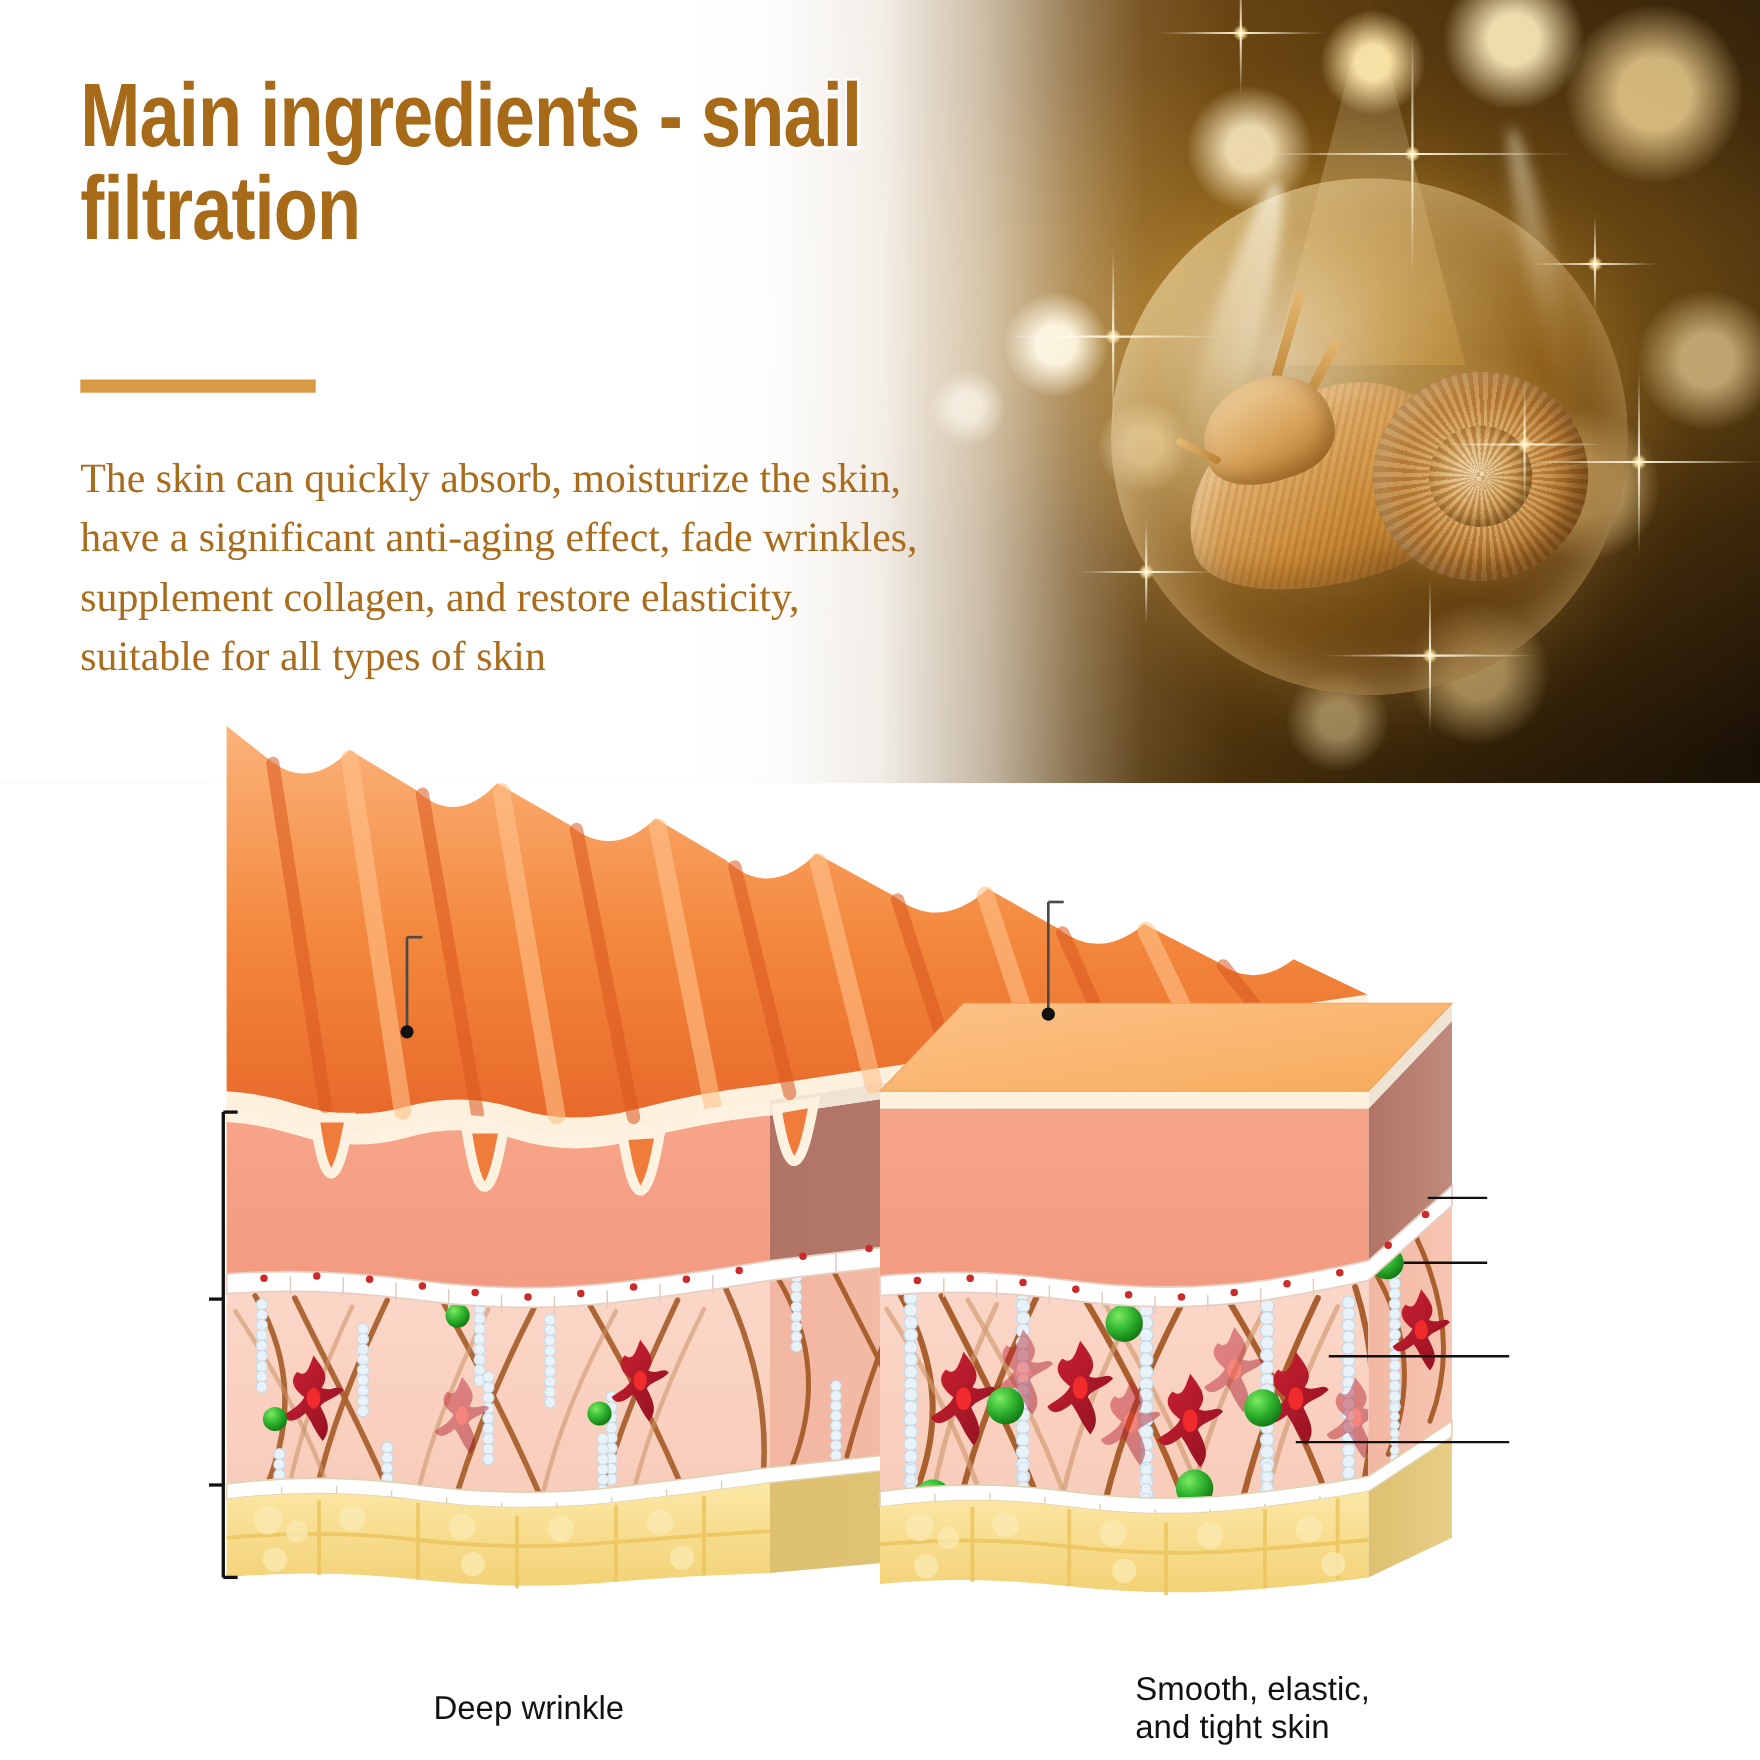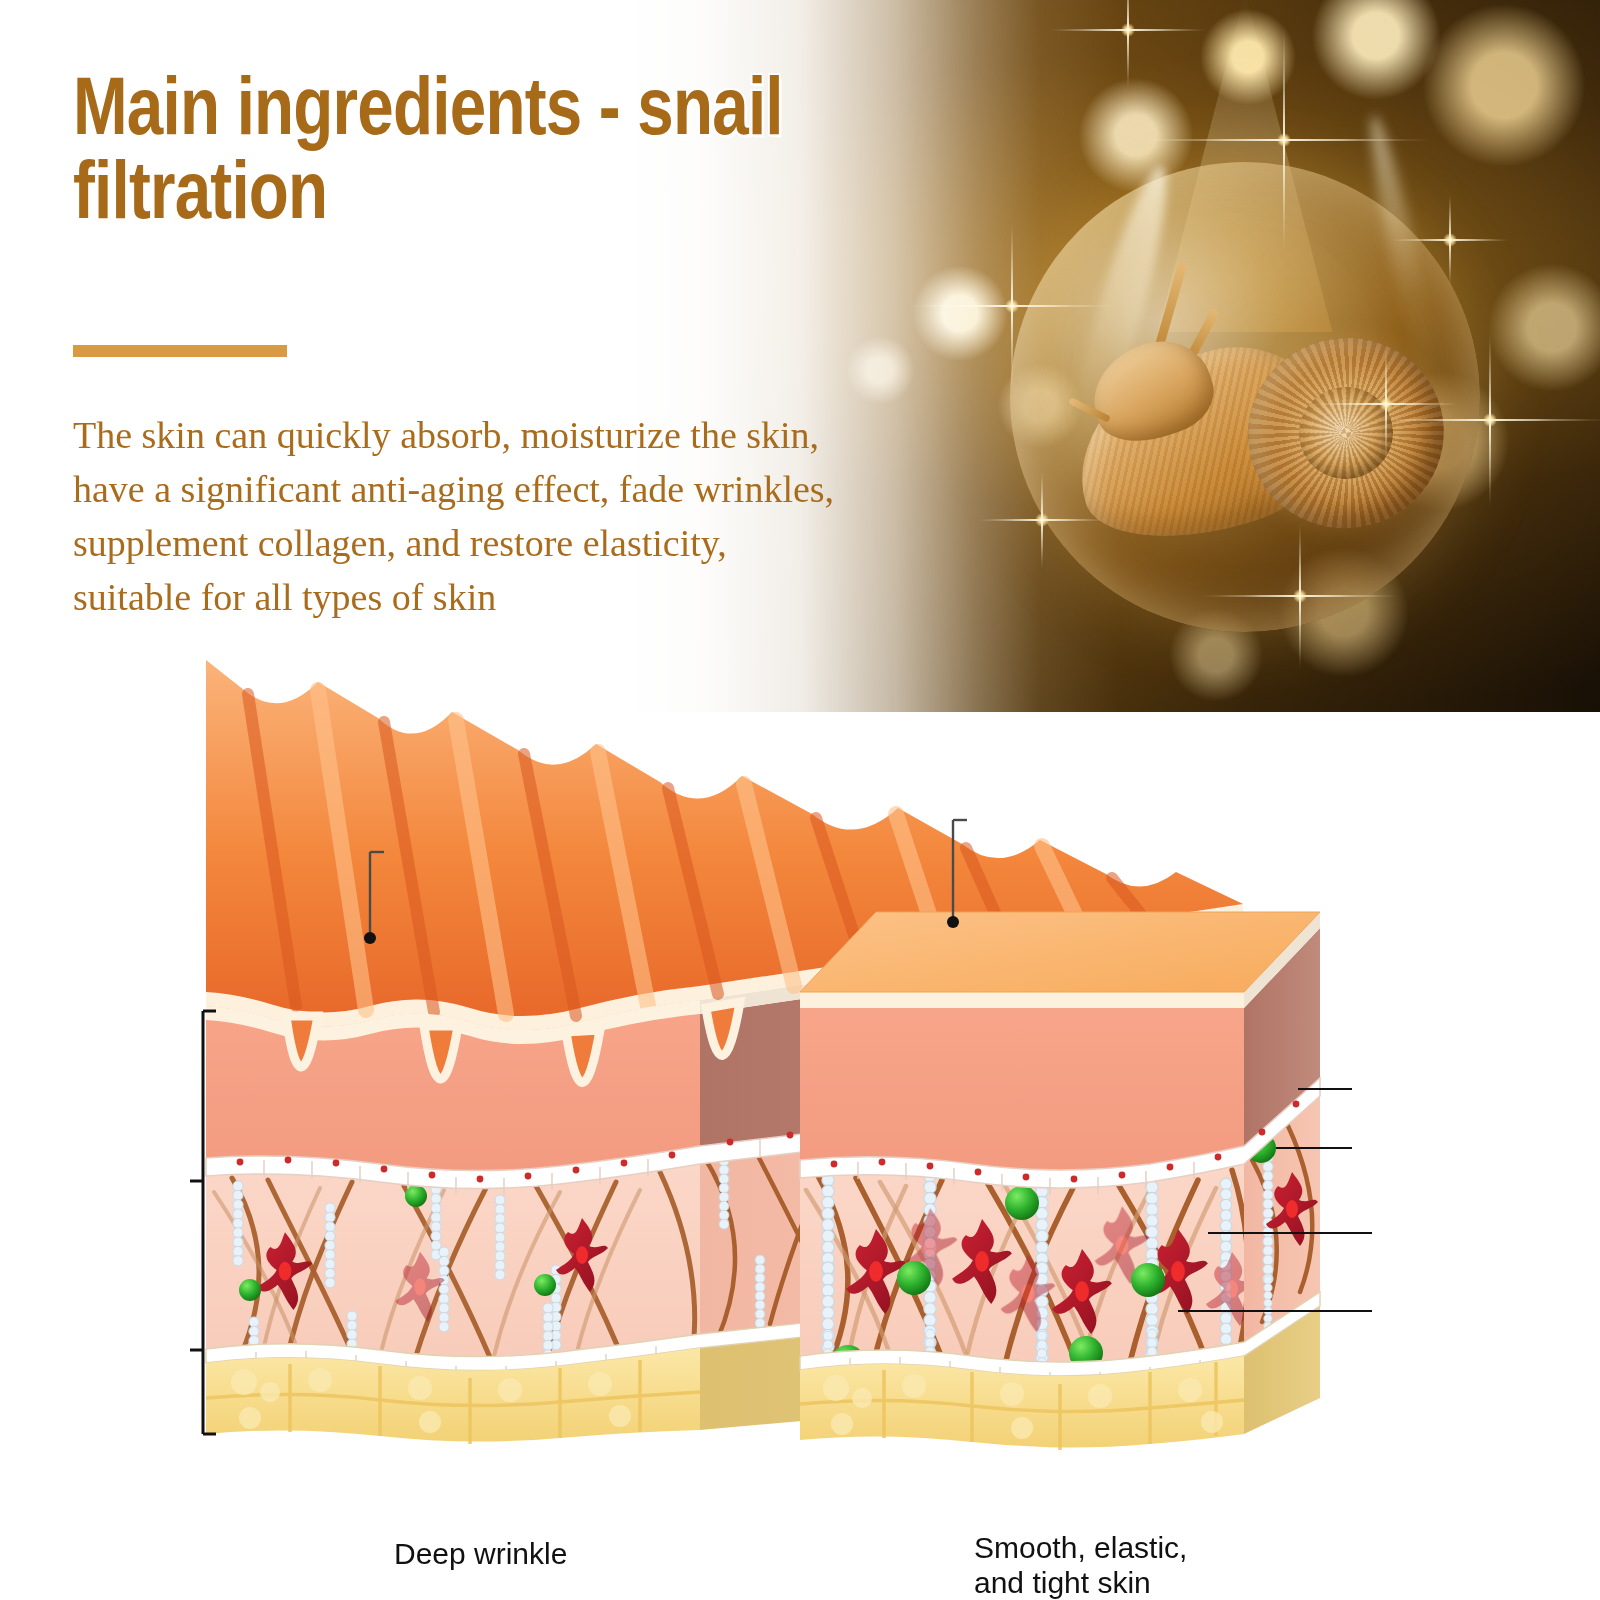--- a/index.html
+++ b/index.html
@@ -683,16 +683,16 @@
       <g stroke="#111" stroke-width="2.2" fill="none">
         <path d="M1298,1089 L1352,1089"></path>
         <path d="M1276,1148 L1352,1148"></path>
         <path d="M1208,1233 L1372,1233"></path>
         <path d="M1178,1311 L1372,1311"></path>
       </g>
     </g>
   </svg>
 
   <div class="callout" style="left:394px; top:824px;">Deep wrinkle</div>
-  <div class="callout" style="left:974px; top:806px;margin-top:12px;">Smooth, elastic,
+  <div class="callout" style="left:1032px; top:806px;">Smooth, elastic,
 and tight skin</div>
 
 </div>
 
 </body></html>

